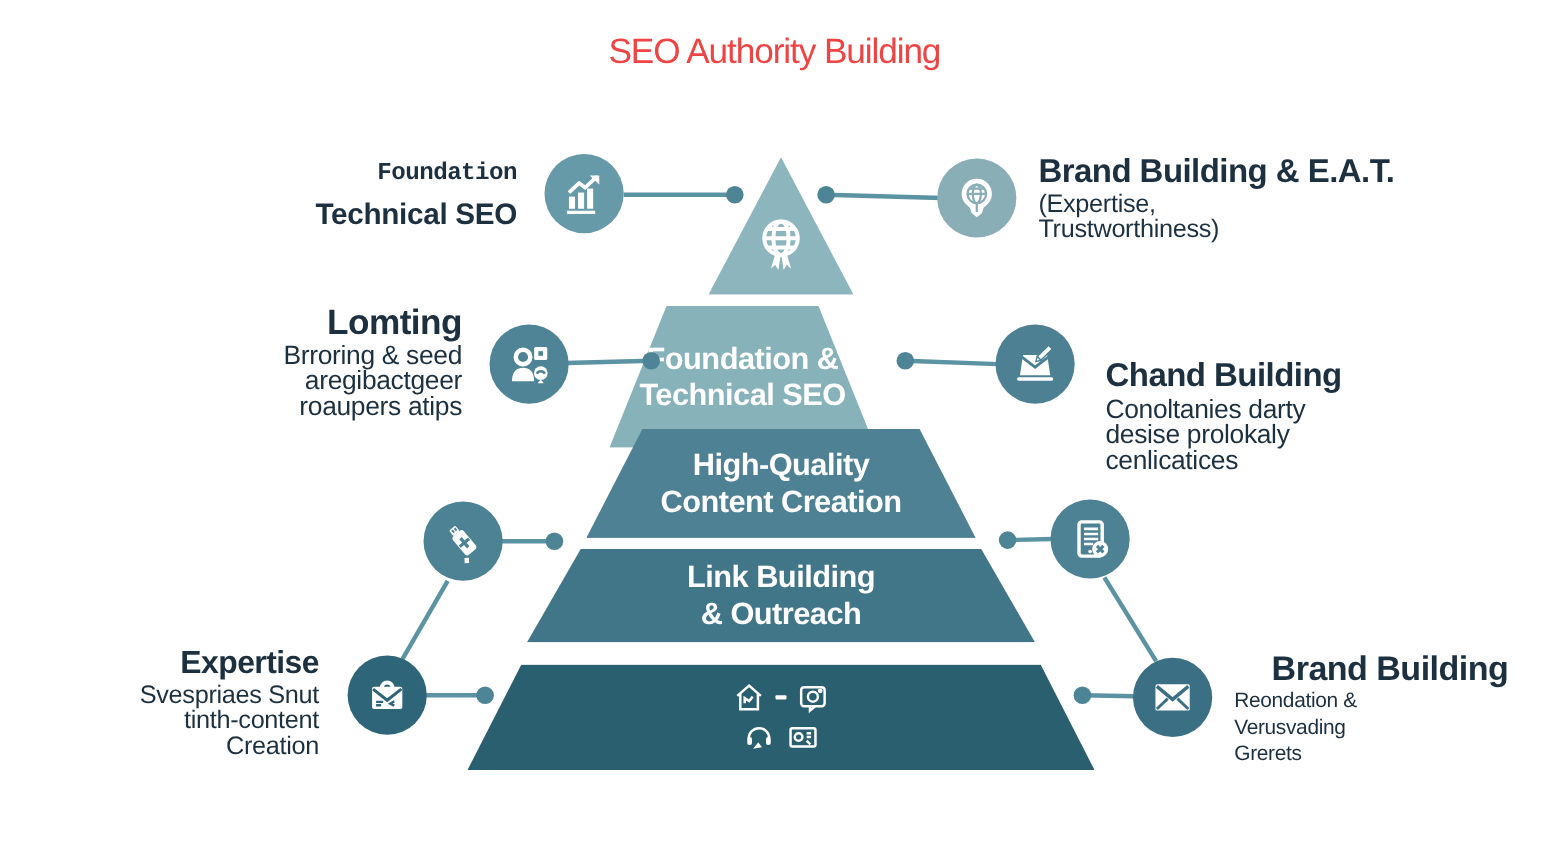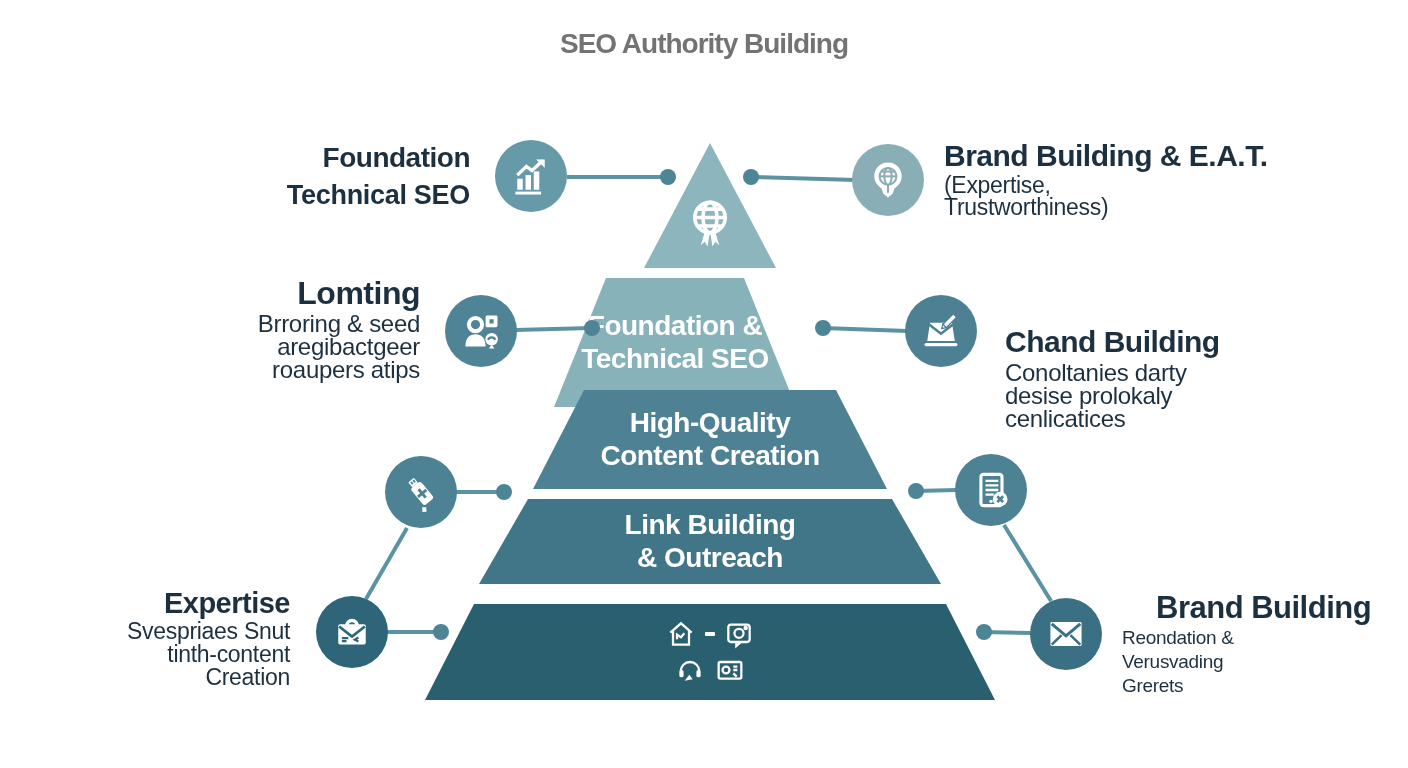--- a/index.html
+++ b/index.html
@@ -1,22 +1,22 @@
 <!DOCTYPE html>
 <html><head>
 <meta charset="utf-8">
 <style>
   * { margin:0; padding:0; box-sizing:border-box; }
   body { background:#ffffff; font-family:"Liberation Sans", sans-serif; }
   #canvas { position:relative; width:1408px; height:768px; background:#ffffff; overflow:hidden; }
 
   .title {
     position:absolute; left:0; right:0; top:28px;
-    text-align:center; font-size:28px; font-weight:700;
-    letter-spacing:-1px; color:#737373;
+    text-align:center; font-size:32px; font-weight:400;
+    letter-spacing:-1px; color:#ef4444;
   }
 
   
   .tier { position:absolute; display:flex; flex-direction:column; align-items:center; justify-content:center; }
   .tier-label { color:#ffffff; font-weight:700; font-size:28px; line-height:1.16; text-align:center; letter-spacing:-0.5px; }
   #tier-1 { left:644px; top:143px; width:132px; height:125px; background:#8cb5bd;
             clip-path:polygon(50% 0, 100% 100%, 0 100%); justify-content:flex-end; padding-bottom:6px; }
   #tier-2 { left:554px; top:278px; width:242px; height:129px; background:#87b2ba;
             clip-path:polygon(52px 0, calc(100% - 52px) 0, 100% 100%, 0 100%); }
   #tier-3 { left:533px; top:390px; width:354px; height:99px; background:#4e8193;
@@ -45,21 +45,21 @@
   #ic-env      { left:1030px; top:598px; background:#3b7084; }
 
   
   .callout { position:absolute; z-index:2; color:#1d3040; }
   .callout.right-al { text-align:right; }
   .callout.left-al  { text-align:left; }
   .co-head { font-weight:700; letter-spacing:-0.5px; }
   .co-line { font-weight:400; letter-spacing:-0.3px; }
 
   #co-l1 { right:938px; top:138px; }
-  #co-l1 .co-head { font-size:28px; line-height:40px; }
+  #co-l1 .co-head { font-size:22px; line-height:40px;font-family:Liberation Mono, monospace; }
   #co-l1 .co-line { font-size:27px; line-height:34px; font-weight:700; }
 
   #co-l2 { right:988px; top:274px; }
   #co-l2 .co-head { font-size:32px; line-height:38px; }
   #co-l2 .co-line { font-size:24px; line-height:23px; }
 
   #co-l3 { right:1118px; top:586px; }
   #co-l3 .co-head { font-size:29px; line-height:34px; }
   #co-l3 .co-line { font-size:23px; line-height:23px; }
 

